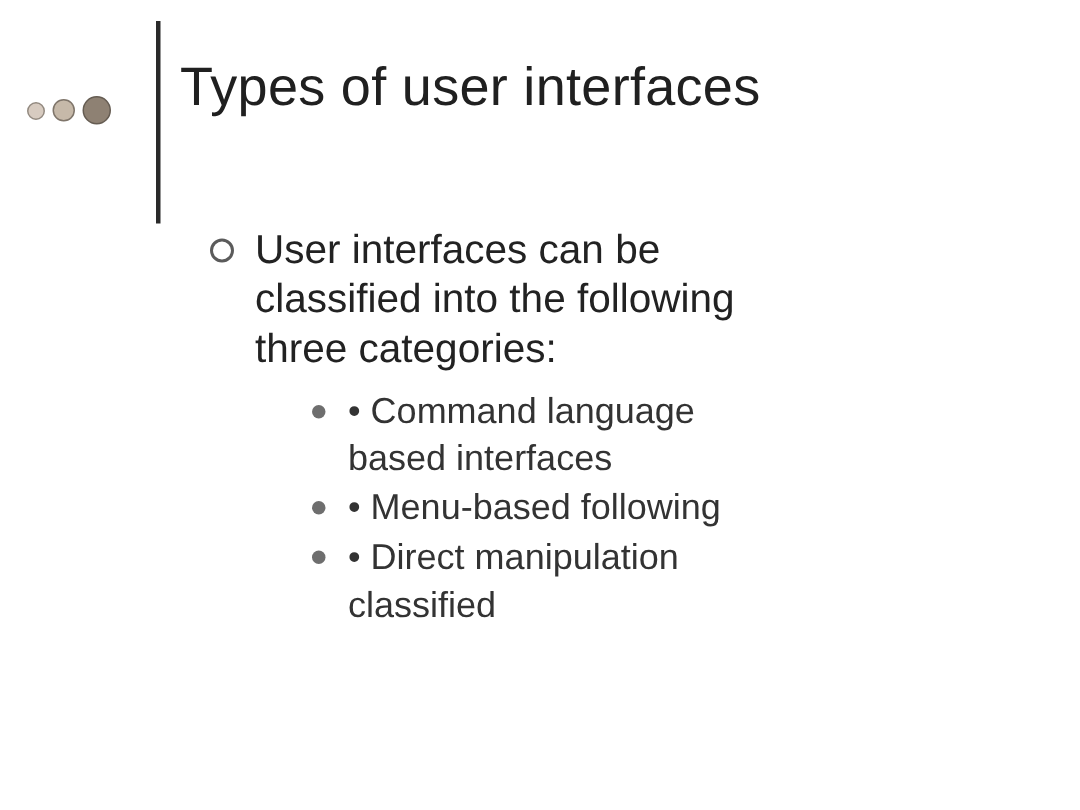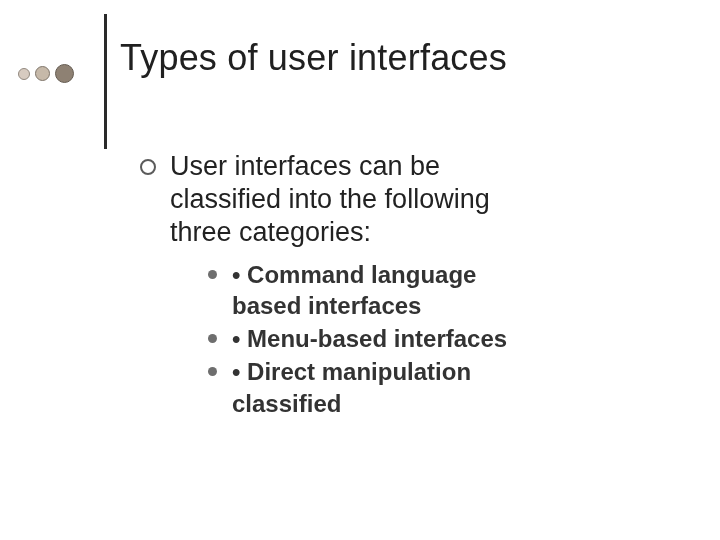--- a/index.html
+++ b/index.html
@@ -86,21 +86,20 @@
     top: 9px;
     width: 12px;
     height: 12px;
     border: 2px solid #5b5b5b;
     border-radius: 50%;
     background: transparent;
   }
   .sublist {
     margin-top: 6px;
     padding-left: 68px;
-    font-weight: bold;
   }
   .lvl2 {
     position: relative;
     padding-left: 24px;
     font-size: 24px;
     line-height: 1.30;
     color: #333;
     margin-bottom: 2px;
   }
   .lvl2::before {
@@ -126,18 +125,18 @@
   </div>
 
   <div class="vline"></div>
 
   <div class="title">Types of user interfaces</div>
 
   <div class="body">
     <div class="lvl1">User interfaces can be classified into the following three categories:</div>
     <div class="sublist">
       <div class="lvl2">• Command language based interfaces</div>
-      <div class="lvl2">• Menu-based interfaces</div>
+      <div class="lvl2">• Menu-based following</div>
       <div class="lvl2">• Direct manipulation classified</div>
     </div>
   </div>
 
 </div>
 
 </body></html>

